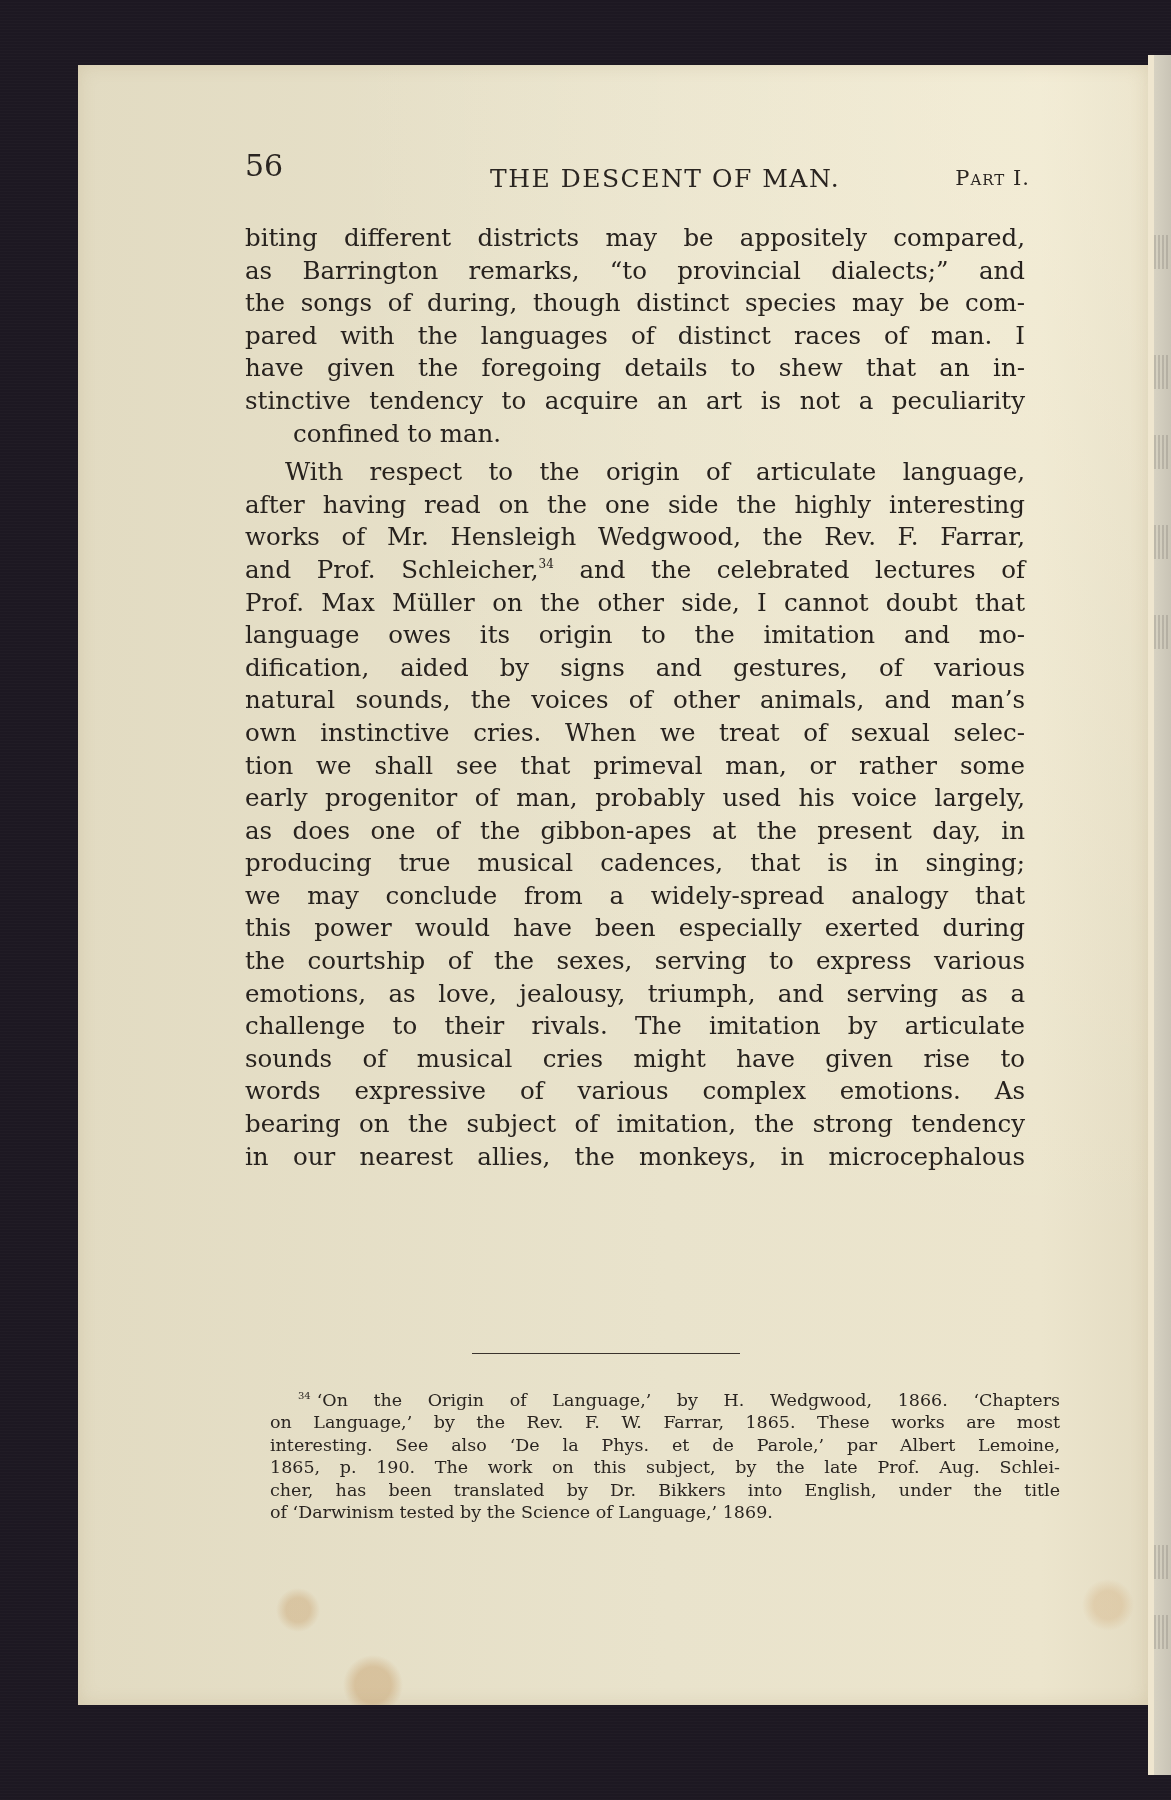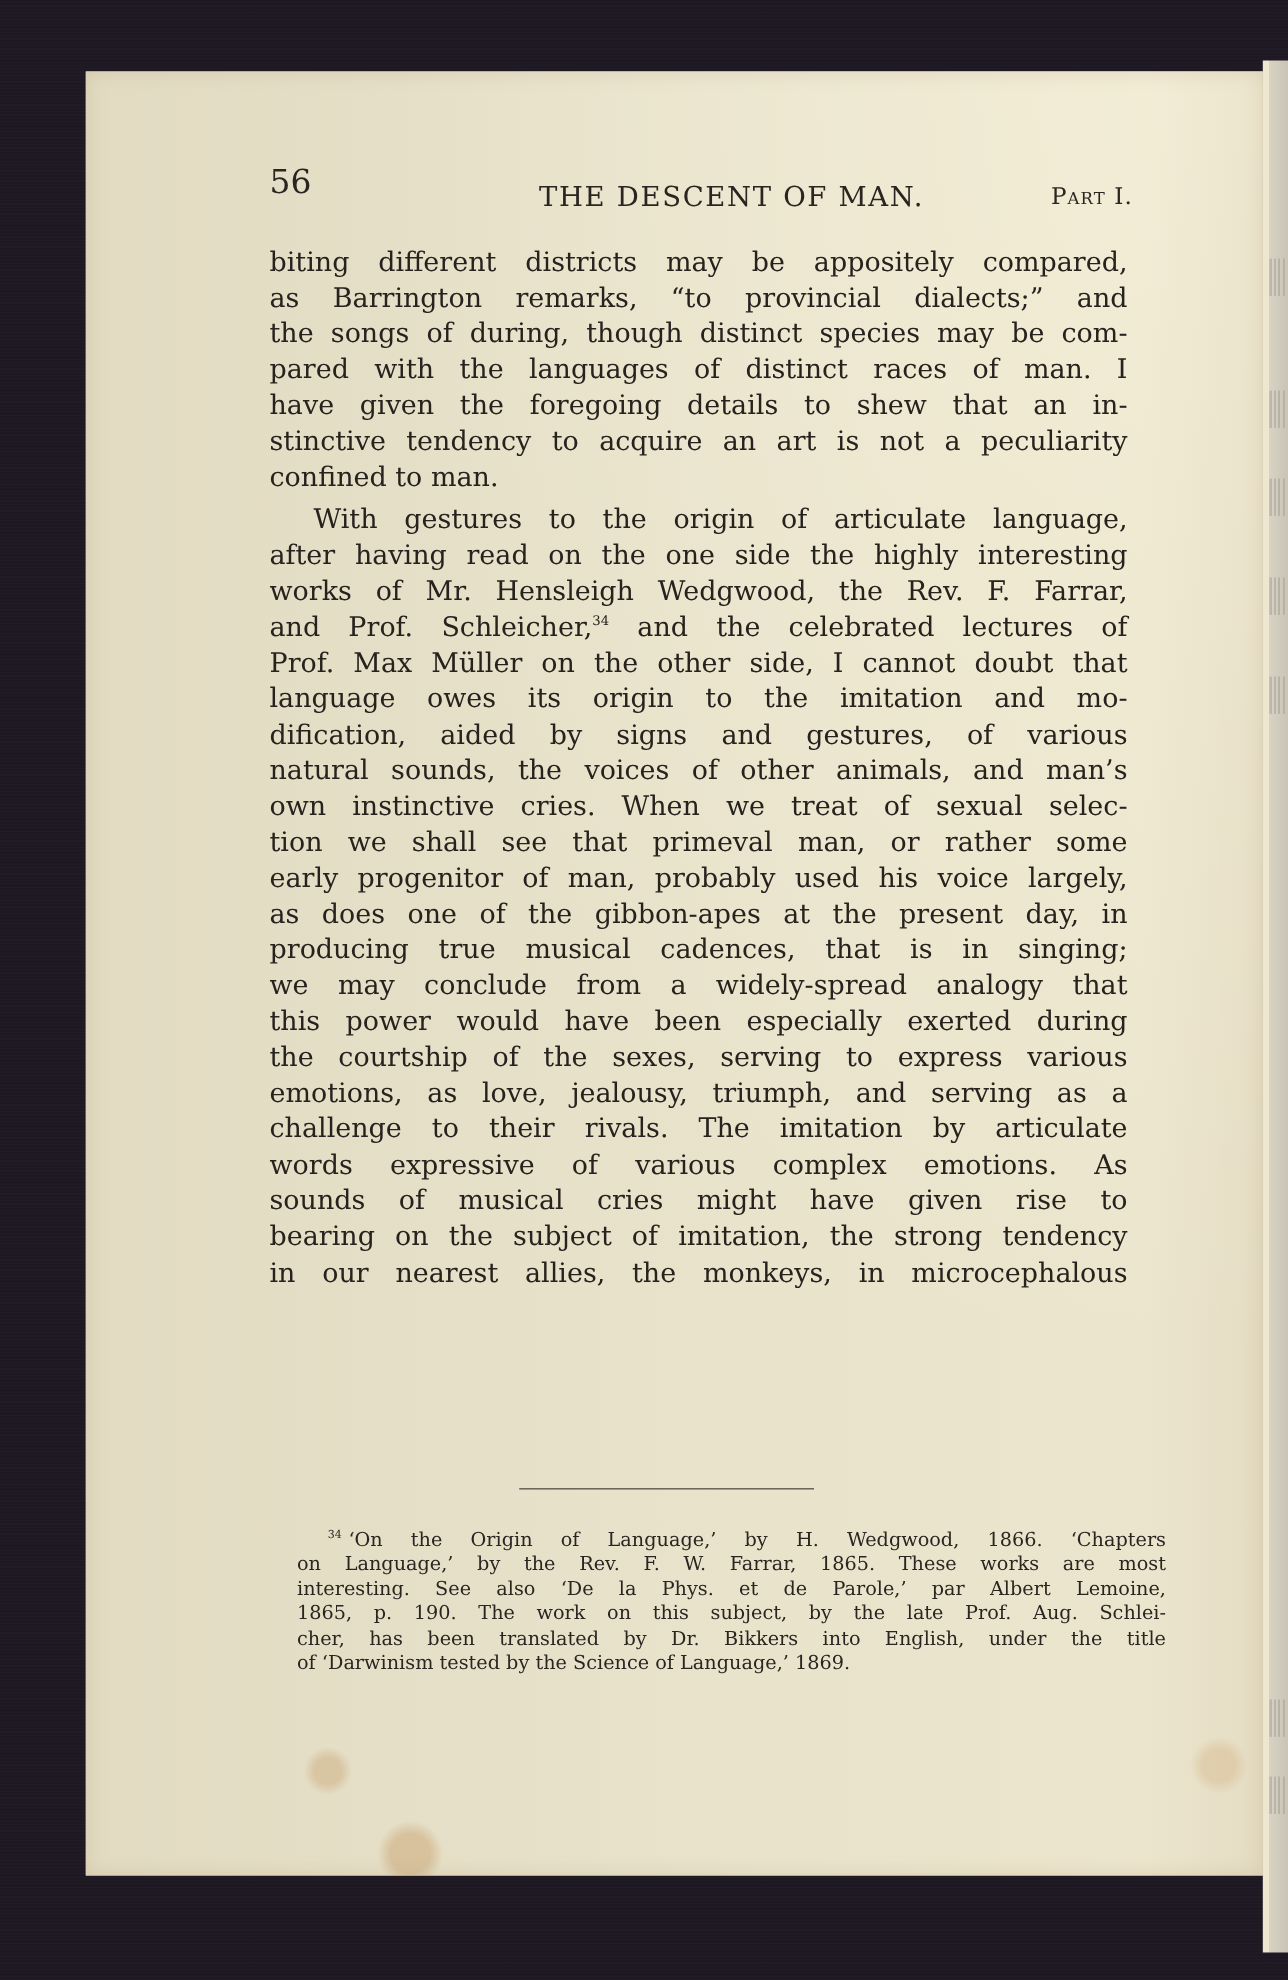--- a/index.html
+++ b/index.html
@@ -34,21 +34,21 @@
   }
   .page-number { position: absolute; left: 0; top: 0; font-size: 30px; }
   .running-title { position: absolute; left: 245px; top: 16px; font-size: 25px; letter-spacing: 1.5px; }
   .part-label { position: absolute; right: -5px; top: 18px; font-size: 21px; font-variant: small-caps; letter-spacing: 1px; }
   .body-text {
     position: absolute; left: 245px; top: 222px; width: 780px;
     font-family: "DejaVu Serif", serif; font-size: 24.5px; line-height: 32.6px;
     color: #27221e; text-align: justify;
   }
   .body-text .line { display: block; white-space: nowrap; text-align-last: justify; }
-  .body-text .line.last { text-align-last: left; }
+  .body-text .line.last { text-align-last: left; margin-left: 48px; }
   .body-text .line.indent { padding-left: 40px; }
   .para-gap { height: 6px; }
   sup.fn { font-size: 12px; vertical-align: 10px; line-height: 0; }
   .rule {
     position: absolute; left: 472px; top: 1353px; width: 268px; height: 0;
     border-top: 1.5px solid #3a332d;
   }
   .footnote {
     position: absolute; left: 228px; top: 1385px; width: 790px;
     font-family: "DejaVu Serif", serif; font-size: 17.5px; line-height: 22.4px;
@@ -86,40 +86,40 @@
     <span class="line">biting different districts may be appositely compared,</span>
     <span class="line">as Barrington remarks, “to provincial dialects;” and</span>
     <span class="line">the songs of during, though distinct species may be com-</span>
     <span class="line">pared with the languages of distinct races of man.  I</span>
     <span class="line">have given the foregoing details to shew that an in-</span>
     <span class="line">stinctive tendency to acquire an art is not a peculiarity</span>
     <span class="line last">confined to man.</span>
   </div>
   <div class="para-gap"></div>
   <div>
-    <span class="line indent">With gestures to the origin of articulate language,</span>
+    <span class="line indent">With respect to the origin of articulate language,</span>
     <span class="line">after having read on the one side the highly interesting</span>
     <span class="line">works of Mr. Hensleigh Wedgwood, the Rev. F. Farrar,</span>
     <span class="line"><span>and Prof. Schleicher,</span><sup class="fn">34</sup><span> and the celebrated lectures of</span></span>
     <span class="line">Prof. Max Müller on the other side, I cannot doubt that</span>
     <span class="line">language owes its origin to the imitation and mo-</span>
     <span class="line">dification, aided by signs and gestures, of various</span>
     <span class="line">natural sounds, the voices of other animals, and man’s</span>
     <span class="line">own instinctive cries.  When we treat of sexual selec-</span>
     <span class="line">tion we shall see that primeval man, or rather some</span>
     <span class="line">early progenitor of man, probably used his voice largely,</span>
     <span class="line">as does one of the gibbon-apes at the present day, in</span>
     <span class="line">producing true musical cadences, that is in singing;</span>
     <span class="line">we may conclude from a widely-spread analogy that</span>
     <span class="line">this power would have been especially exerted during</span>
     <span class="line">the courtship of the sexes, serving to express various</span>
     <span class="line">emotions, as love, jealousy, triumph, and serving as a</span>
     <span class="line">challenge to their rivals.  The imitation by articulate</span>
+    <span class="line">sounds of musical cries might have given rise to</span>
     <span class="line">words expressive of various complex emotions.  As</span>
-    <span class="line">sounds of musical cries might have given rise to</span>
     <span class="line">bearing on the subject of imitation, the strong tendency</span>
     <span class="line">in our nearest allies, the monkeys, in microcephalous</span>
   </div>
 </div>
 
 <div class="rule"></div>
 
 <div class="footnote">
   <span class="line indent"><span class="fn-marker">34</span><span>‘On the Origin of Language,’ by H. Wedgwood, 1866.  ‘Chapters</span></span>
   <span class="line">on Language,’ by the Rev. F. W. Farrar, 1865.  These works are most</span>

